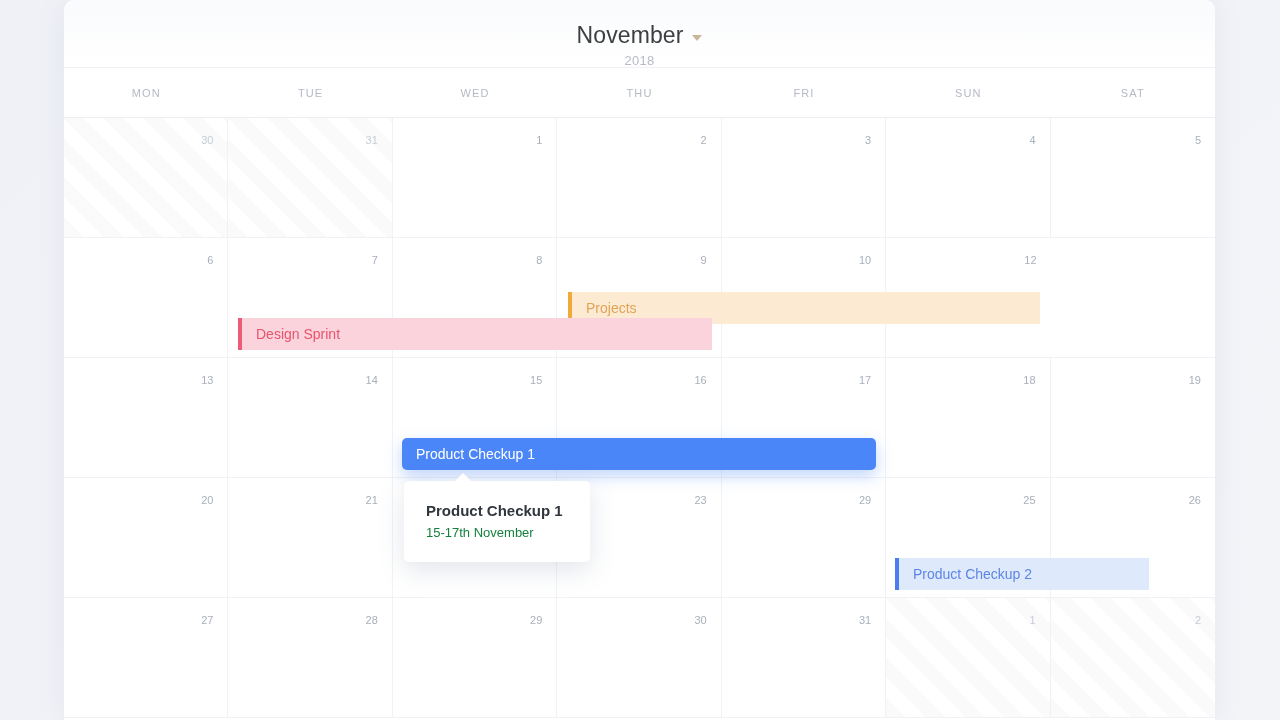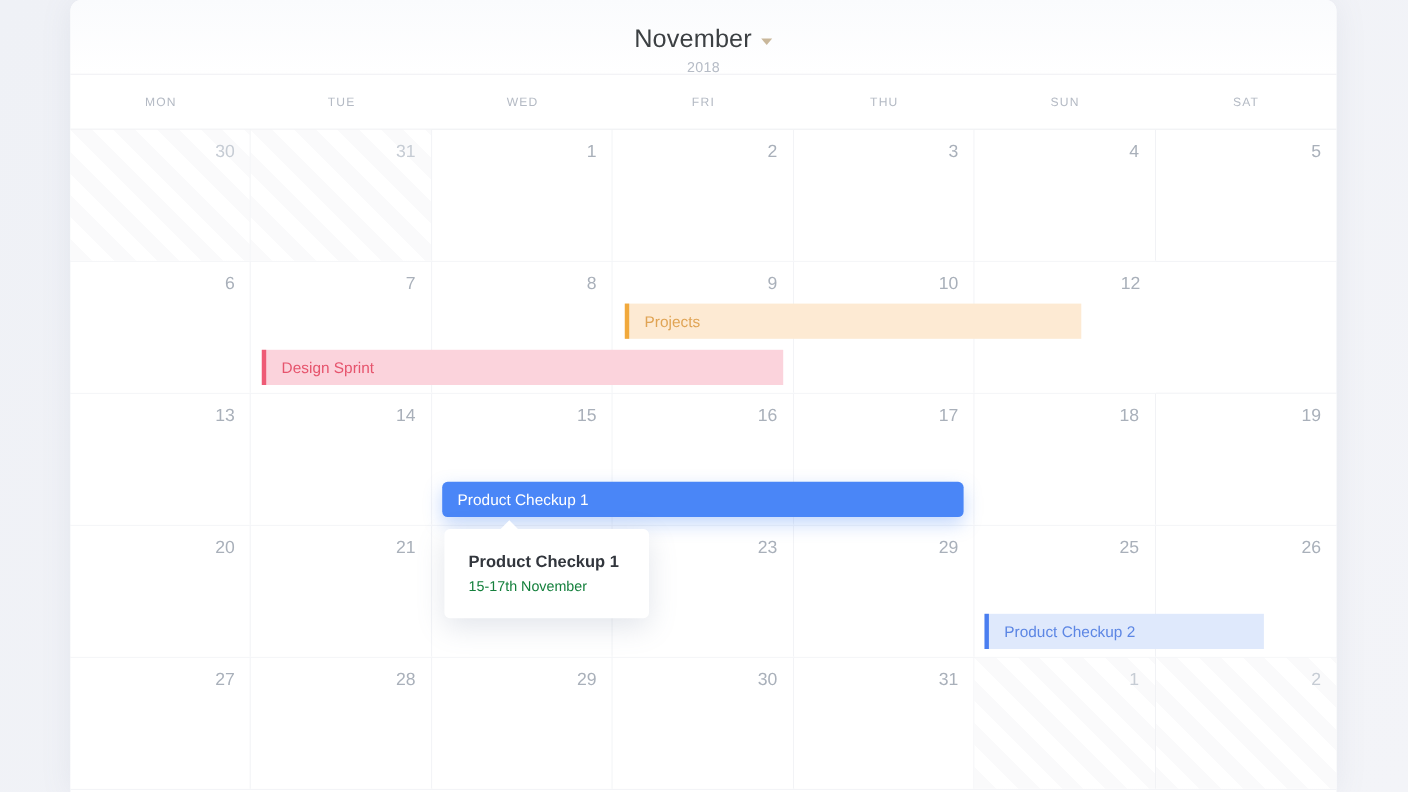--- a/index.html
+++ b/index.html
@@ -116,21 +116,21 @@
     background-image: repeating-linear-gradient(
       45deg,
       #fafafb 0px,
       #fafafb 14px,
       #ffffff 14px,
       #ffffff 28px
     );
   }
 
   .day-num {
-    font-size: 16px;
+    font-size: 11px;
     color: #a9b0ba;
     line-height: 1;
     font-weight: 400;
   }
   .day-cell.out-of-month .day-num { color: #c6ccd4; }
 
   
   .events-layer {
     position: absolute;
     left: 0; top: 0;
@@ -226,22 +226,22 @@
         <span class="month-name">November</span>
         <span class="caret"></span>
       </div>
       <div class="year">2018</div>
     </div>
 
     <div class="weekdays">
       <div class="weekday">MON</div>
       <div class="weekday">TUE</div>
       <div class="weekday">WED</div>
+      <div class="weekday">THU</div>
       <div class="weekday">FRI</div>
-      <div class="weekday">THU</div>
       <div class="weekday">SUN</div>
       <div class="weekday">SAT</div>
     </div>
 
     <div class="grid-body">
 
       <div class="week-row">
         <div class="day-cell out-of-month"><span class="day-num">30</span></div>
         <div class="day-cell out-of-month"><span class="day-num">31</span></div>
         <div class="day-cell"><span class="day-num">1</span></div>
@@ -285,21 +285,21 @@
         <div class="day-cell"><span class="day-num">28</span></div>
         <div class="day-cell"><span class="day-num">29</span></div>
         <div class="day-cell"><span class="day-num">30</span></div>
         <div class="day-cell"><span class="day-num">31</span></div>
         <div class="day-cell out-of-month"><span class="day-num">1</span></div>
         <div class="day-cell out-of-month"><span class="day-num">2</span></div>
       </div>
 
       <div class="events-layer">
 
-        <div class="event soft projects" style="left:504px; top:158px; width:415px;">
+        <div class="event soft projects" style="left:504px; top:174px; width:472px;">
           <span>Projects</span>
         </div>
 
         <div class="event soft design-sprint" style="left:174px; top:200px; width:474px;">
           <span>Design Sprint</span>
         </div>
 
         <div class="event solid" style="left:338px; top:320px; width:474px;">
           <span>Product Checkup 1</span>
         </div>

